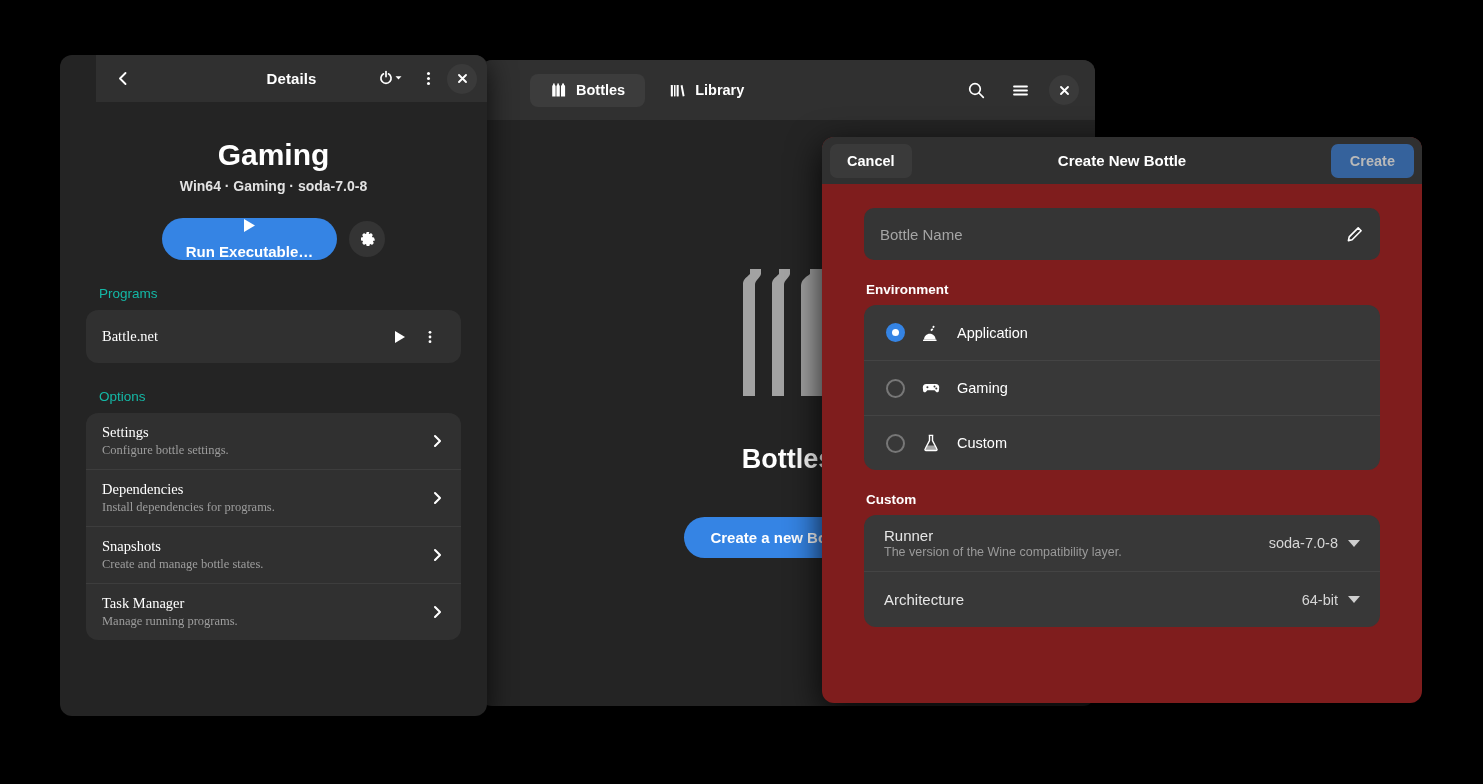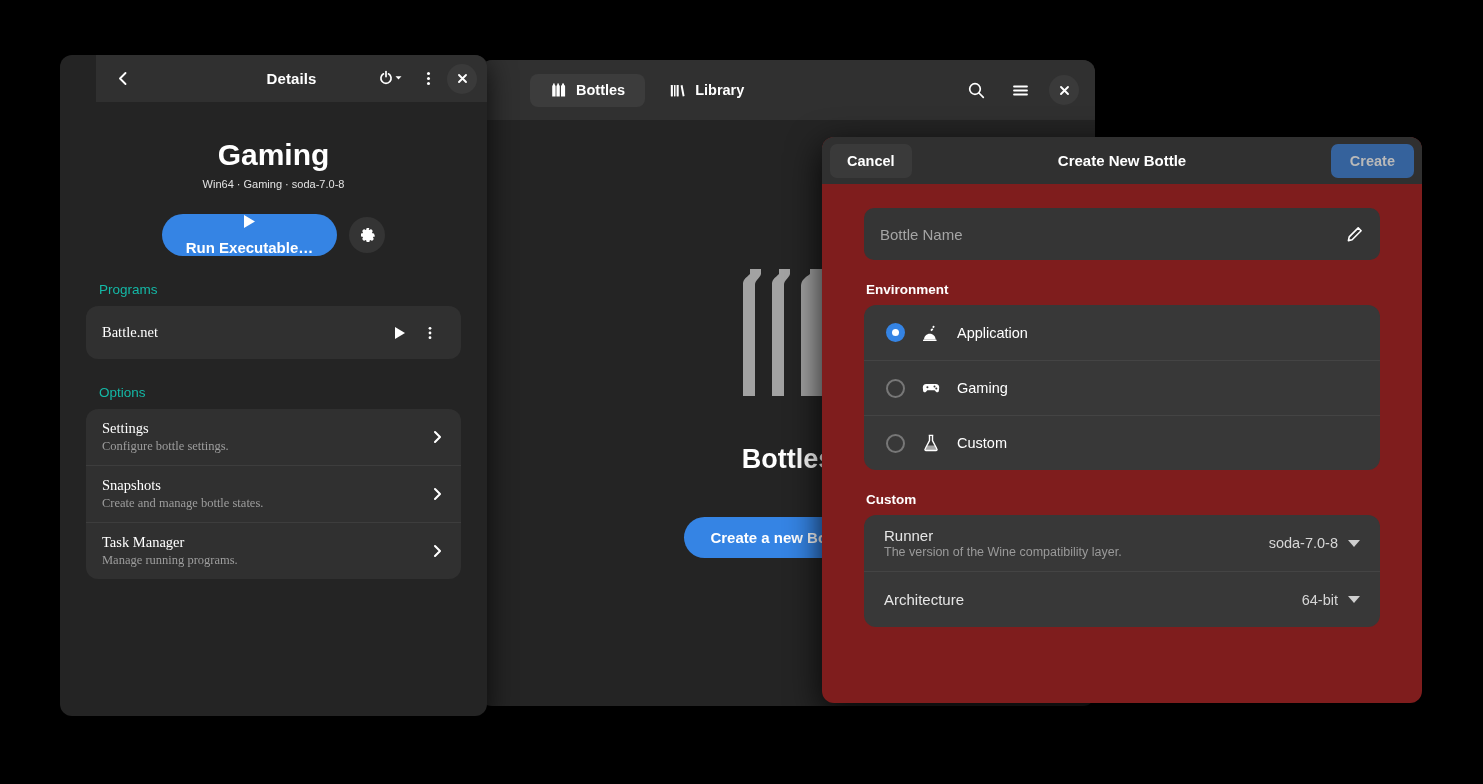--- a/index.html
+++ b/index.html
@@ -87,21 +87,21 @@
   .hdr-right-abs { position: absolute; right: 10px; top: 0; height: 47px; display:flex; align-items:center; gap: 4px; }
 
   .details-body { padding: 0 26px; height: calc(100% - 47px); overflow: hidden; }
   .bottle-name {
     text-align: center; color: #ffffff;
     font-size: 30px; font-weight: bold;
     margin-top: 36px;
   }
   .bottle-sub {
     text-align: center; color: #e3e3e3;
-    font-size: 11px; font-weight: normal;
+    font-size: 14px; font-weight: bold;
     margin-top: 6px;
   }
   .run-row { display: flex; justify-content: center; align-items: center; gap: 12px; margin-top: 24px; }
   .run-btn {
     background: #3584e4; color: #fff; border: none;
     border-radius: 21px; height: 42px; padding: 0 24px;
     display: flex; align-items: center; gap: 10px;
     font-size: 15px; font-weight: bold;
     font-family: "Liberation Sans", sans-serif;
     flex-direction: column;
@@ -350,20 +350,32 @@
             <div class="row-sub">Configure bottle settings.</div>
           </div>
           <span class="spacer"></span>
           <span class="chev">
             <svg width="15" height="18" viewBox="0 0 15 18" fill="none" stroke="#ffffff" stroke-width="2.1" stroke-linecap="round" stroke-linejoin="round">
                 <path d="M5 4l5 5-5 5"></path>
               </svg>
           </span>
         </div>
 
+        <div class="opt-row row-split">
+          <div>
+            <div class="row-title">Dependencies</div>
+            <div class="row-sub">Install dependencies for programs.</div>
+          </div>
+          <span class="spacer"></span>
+          <span class="chev">
+            <svg width="15" height="18" viewBox="0 0 15 18" fill="none" stroke="#ffffff" stroke-width="2.1" stroke-linecap="round" stroke-linejoin="round">
+                <path d="M5 4l5 5-5 5"></path>
+              </svg>
+          </span>
+        </div>
 
         <div class="opt-row row-split">
           <div>
             <div class="row-title">Snapshots</div>
             <div class="row-sub">Create and manage bottle states.</div>
           </div>
           <span class="spacer"></span>
           <span class="chev">
             <svg width="15" height="18" viewBox="0 0 15 18" fill="none" stroke="#ffffff" stroke-width="2.1" stroke-linecap="round" stroke-linejoin="round">
                 <path d="M5 4l5 5-5 5"></path>

